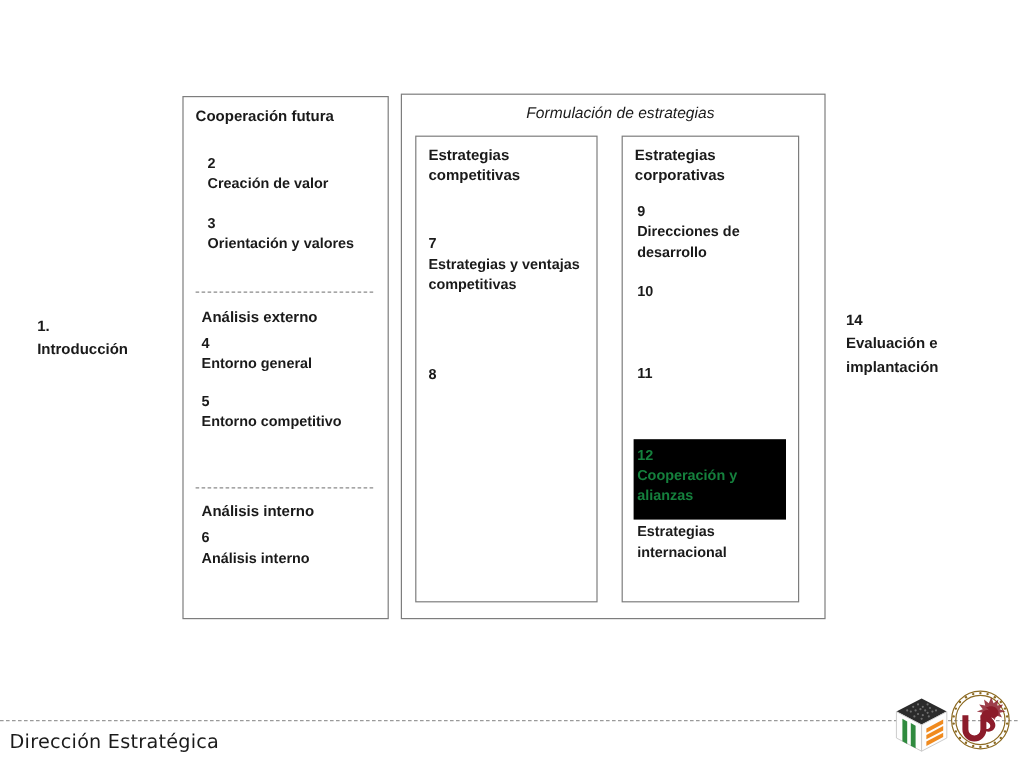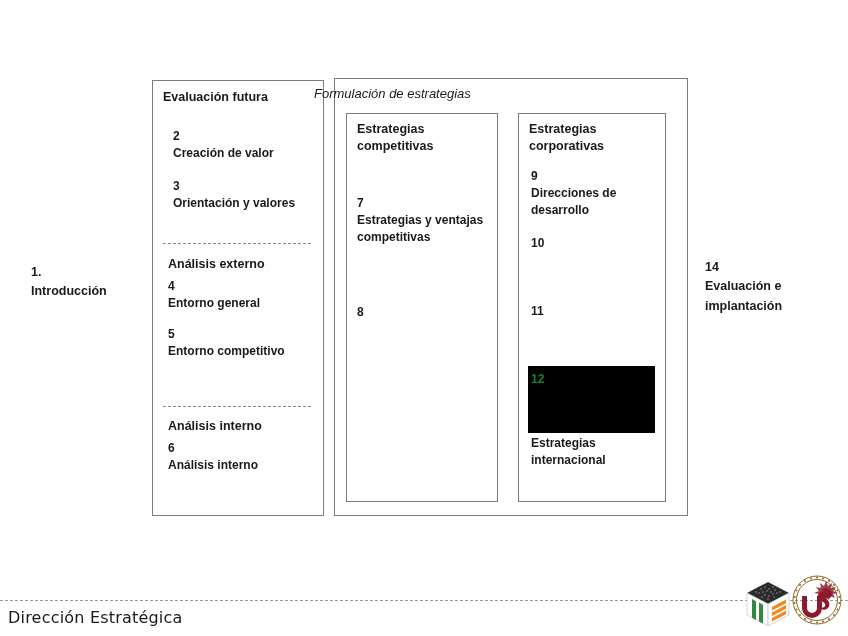--- a/index.html
+++ b/index.html
@@ -55,22 +55,23 @@
   
   .box-heading {
     position: absolute;
     font-size: 12.5px;
     font-weight: bold;
     line-height: 1.38;
     color: #1a1a1a;
   }
   #formulation-title {
     position: absolute;
-    left: 314px; top: 86px;
+    left: 340px; top: 86px;
     width: 354px;
+    text-align: center;
     font-size: 13px;
     font-style: italic;
     color: #1a1a1a;
   }
   #left-col-heading { left: 163px; top: 89px; }
   #competitive-heading { left: 357px; top: 121px; width: 120px; }
   #corporate-heading { left: 529px; top: 121px; width: 120px; }
 
   
   .entry {
@@ -155,21 +156,21 @@
   <span>Introducción</span>
 </div>
 
 <div class="side-label" id="eval-label">
   <span>14</span><br>
   <span>Evaluación e implantación</span>
 </div>
 
 <div class="box" id="left-column-box"></div>
 
-<div class="box-heading" id="left-col-heading">Evaluación futura</div>
+<div class="box-heading" id="left-col-heading">Cooperación futura</div>
 
 <div class="entry" id="entry-2">
   <span class="num">2</span>
   <span class="ttl">Creación de valor</span>
 </div>
 
 <div class="entry" id="entry-3">
   <span class="num">3</span>
   <span class="ttl">Orientación y valores</span>
 </div>
@@ -224,20 +225,21 @@
   <span class="num">10</span>
 </div>
 
 <div class="entry" id="entry-11">
   <span class="num">11</span>
 </div>
 
 <div id="highlight-12"></div>
 <div class="entry" id="entry-12">
   <span class="num">12</span>
+  <span class="ttl">Cooperación y alianzas</span>
 </div>
 
 <div class="entry" id="entry-13">
   <span class="ttl">Estrategias internacional</span>
 </div>
 
 <div id="footer-rule"></div>
 <div id="footer-title">Dirección Estratégica</div>
 
 <div id="footer-logos">

